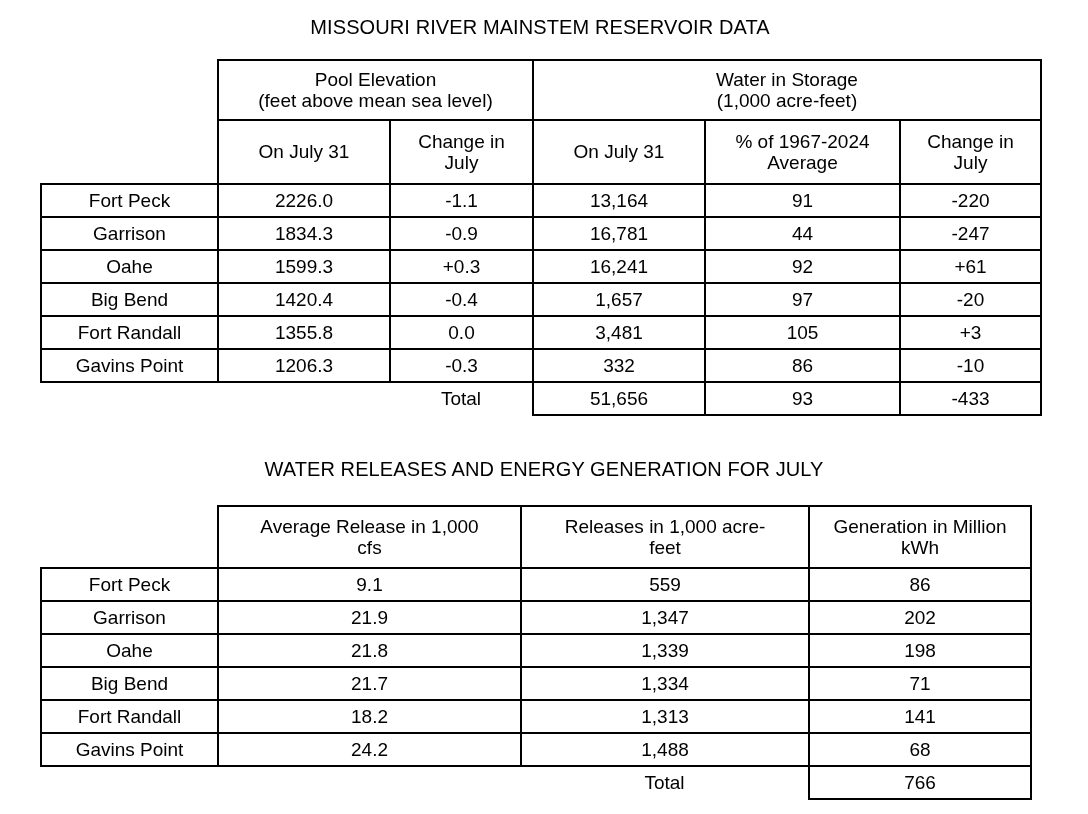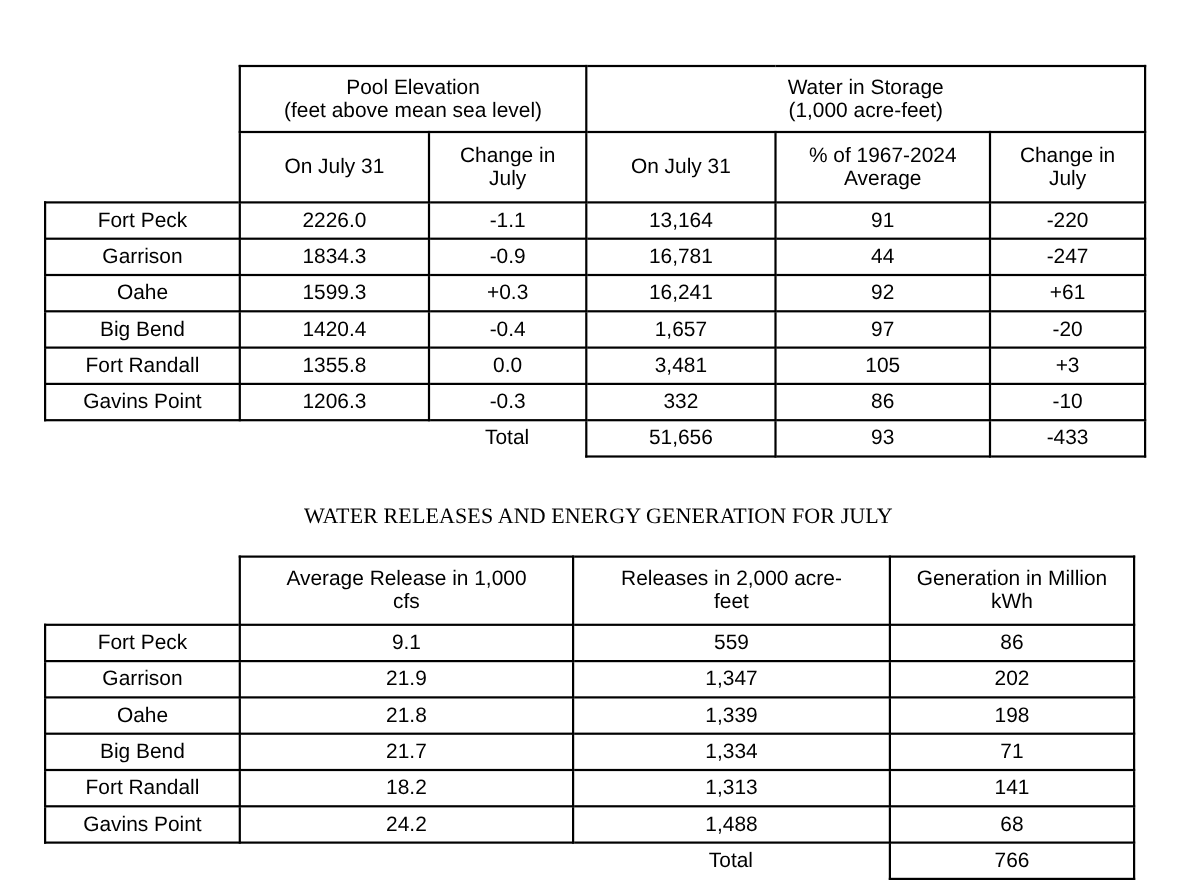--- a/index.html
+++ b/index.html
@@ -23,21 +23,21 @@
   }
 
   .title {
     text-align: center;
     font-size: 20px;
     font-weight: normal;
     letter-spacing: 0.1px;
     color: #000;
   }
   #title-1 { position: absolute; left: 0; top: 16px; width: 1080px; }
-  #title-2 { position: absolute; left: 0; top: 458px; width: 1088px; font-family: Liberation Serif, serif; }
+  #title-2 { position: absolute; left: 0; top: 458px; width: 1088px; }
 
   table.grid {
     position: absolute;
     border-collapse: collapse;
     table-layout: fixed;
     font-size: 19px;
   }
 
   table.grid td {
     border: 2px solid #000;
@@ -85,20 +85,21 @@
   #table-releases col.c-gen  { width: 222px; }
   #table-releases tr.subhdr td  { height: 60px; border-radius: 13px; }
   #table-releases tr.datarow td { height: 31px; }
   #table-releases tr.totalrow td{ height: 31px; }
 </style>
 </head>
 <body>
 
 <div class="page">
 
+  <div class="title" id="title-1">MISSOURI RIVER MAINSTEM RESERVOIR DATA</div>
 
   <table class="grid" id="table-reservoir">
     <colgroup>
       <col class="c-name">
         <col class="c-pool1">
         <col class="c-pool2">
       <col class="c-stor1">
         <col class="c-stor2">
         <col class="c-stor3">
     </colgroup>
@@ -208,21 +209,21 @@
         <col class="c-gen">
     </colgroup>
     <tbody>
       <tr class="subhdr">
         <td class="noborder"></td>
         <td>
           <div>Average Release in 1,000</div>
           <div>cfs</div>
         </td>
         <td>
-          <div>Releases in 2,000 acre-</div>
+          <div>Releases in 1,000 acre-</div>
           <div>feet</div>
         </td>
         <td>
           <div>Generation in Million</div>
           <div>kWh</div>
         </td>
       </tr>
 
       <tr class="datarow">
         <td class="rowlabel">Fort Peck</td>

